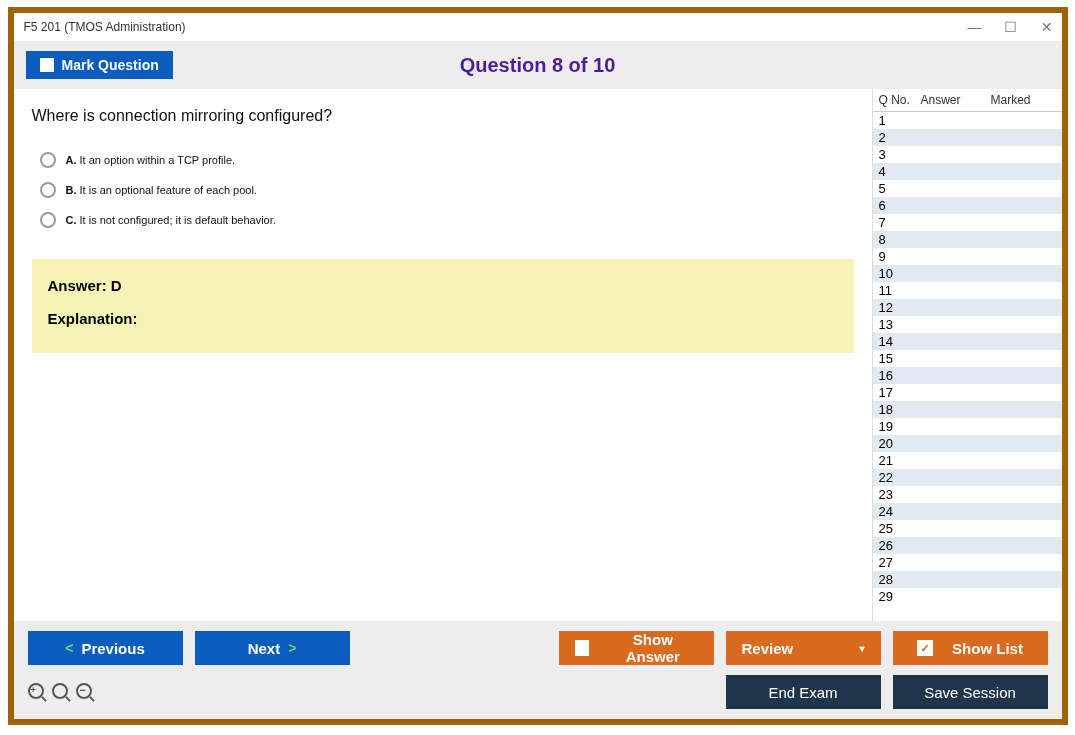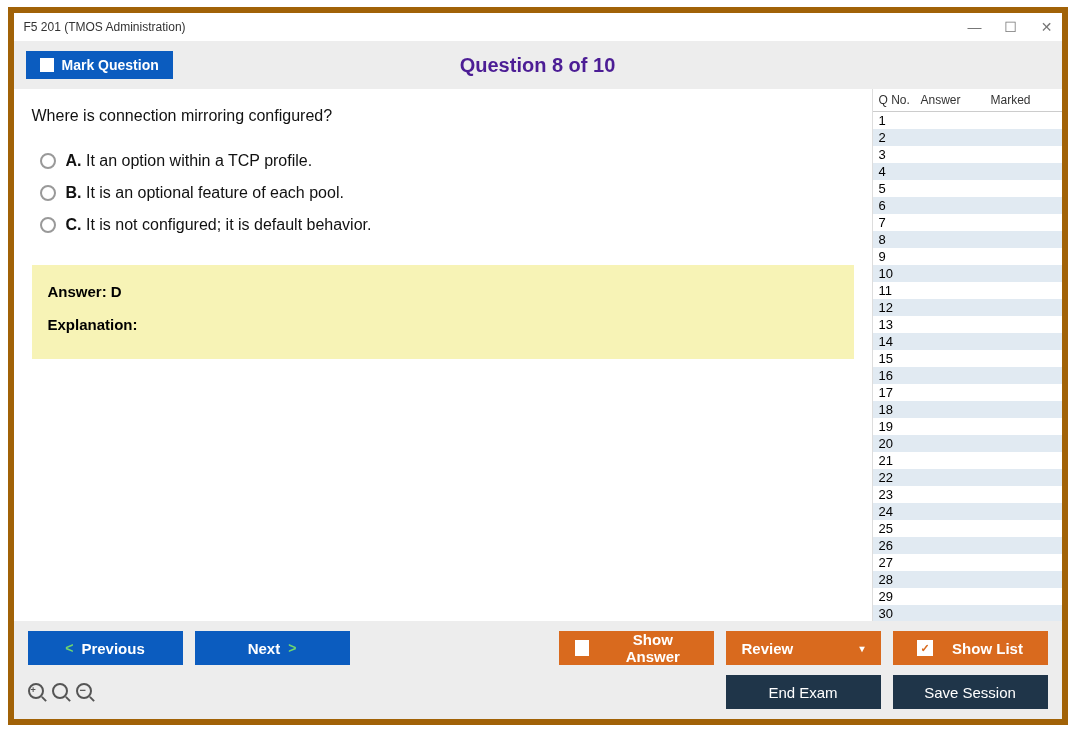--- a/index.html
+++ b/index.html
@@ -86,21 +86,21 @@
   .q-text {
     font-size: 16px;
     color: #111;
     margin-bottom: 22px;
   }
   .option {
     display: flex;
     align-items: center;
     gap: 10px;
     padding: 5px 8px;
-    font-size: 16px;
+    font-size: 11px;
     color: #111;
     cursor: pointer;
     margin-bottom: 4px;
     border-radius: 2px;
   }
   .option .radio {
     width: 16px; height: 16px; border: 2px solid #999; border-radius: 50%; background: #fff; flex: none;
   }
   .option.correct { background: #97e59a; }
   .option .lbl b { font-weight: bold; }
@@ -407,25 +407,20 @@
             <div class="c-ans"></div>
             <div class="c-mark"></div>
           </div>
           <div class="srow even">
             <div class="c-qno">28</div>
             <div class="c-ans"></div>
             <div class="c-mark"></div>
           </div>
           <div class="srow">
             <div class="c-qno">29</div>
-            <div class="c-ans"></div>
-            <div class="c-mark"></div>
-          </div>
-          <div class="srow even">
-            <div class="c-qno">30</div>
             <div class="c-ans"></div>
             <div class="c-mark"></div>
           </div>
         </div>
     </div>
   </div>
 
   <div class="bottombar">
     <div class="btn-row1">
       <button class="nav-btn">

